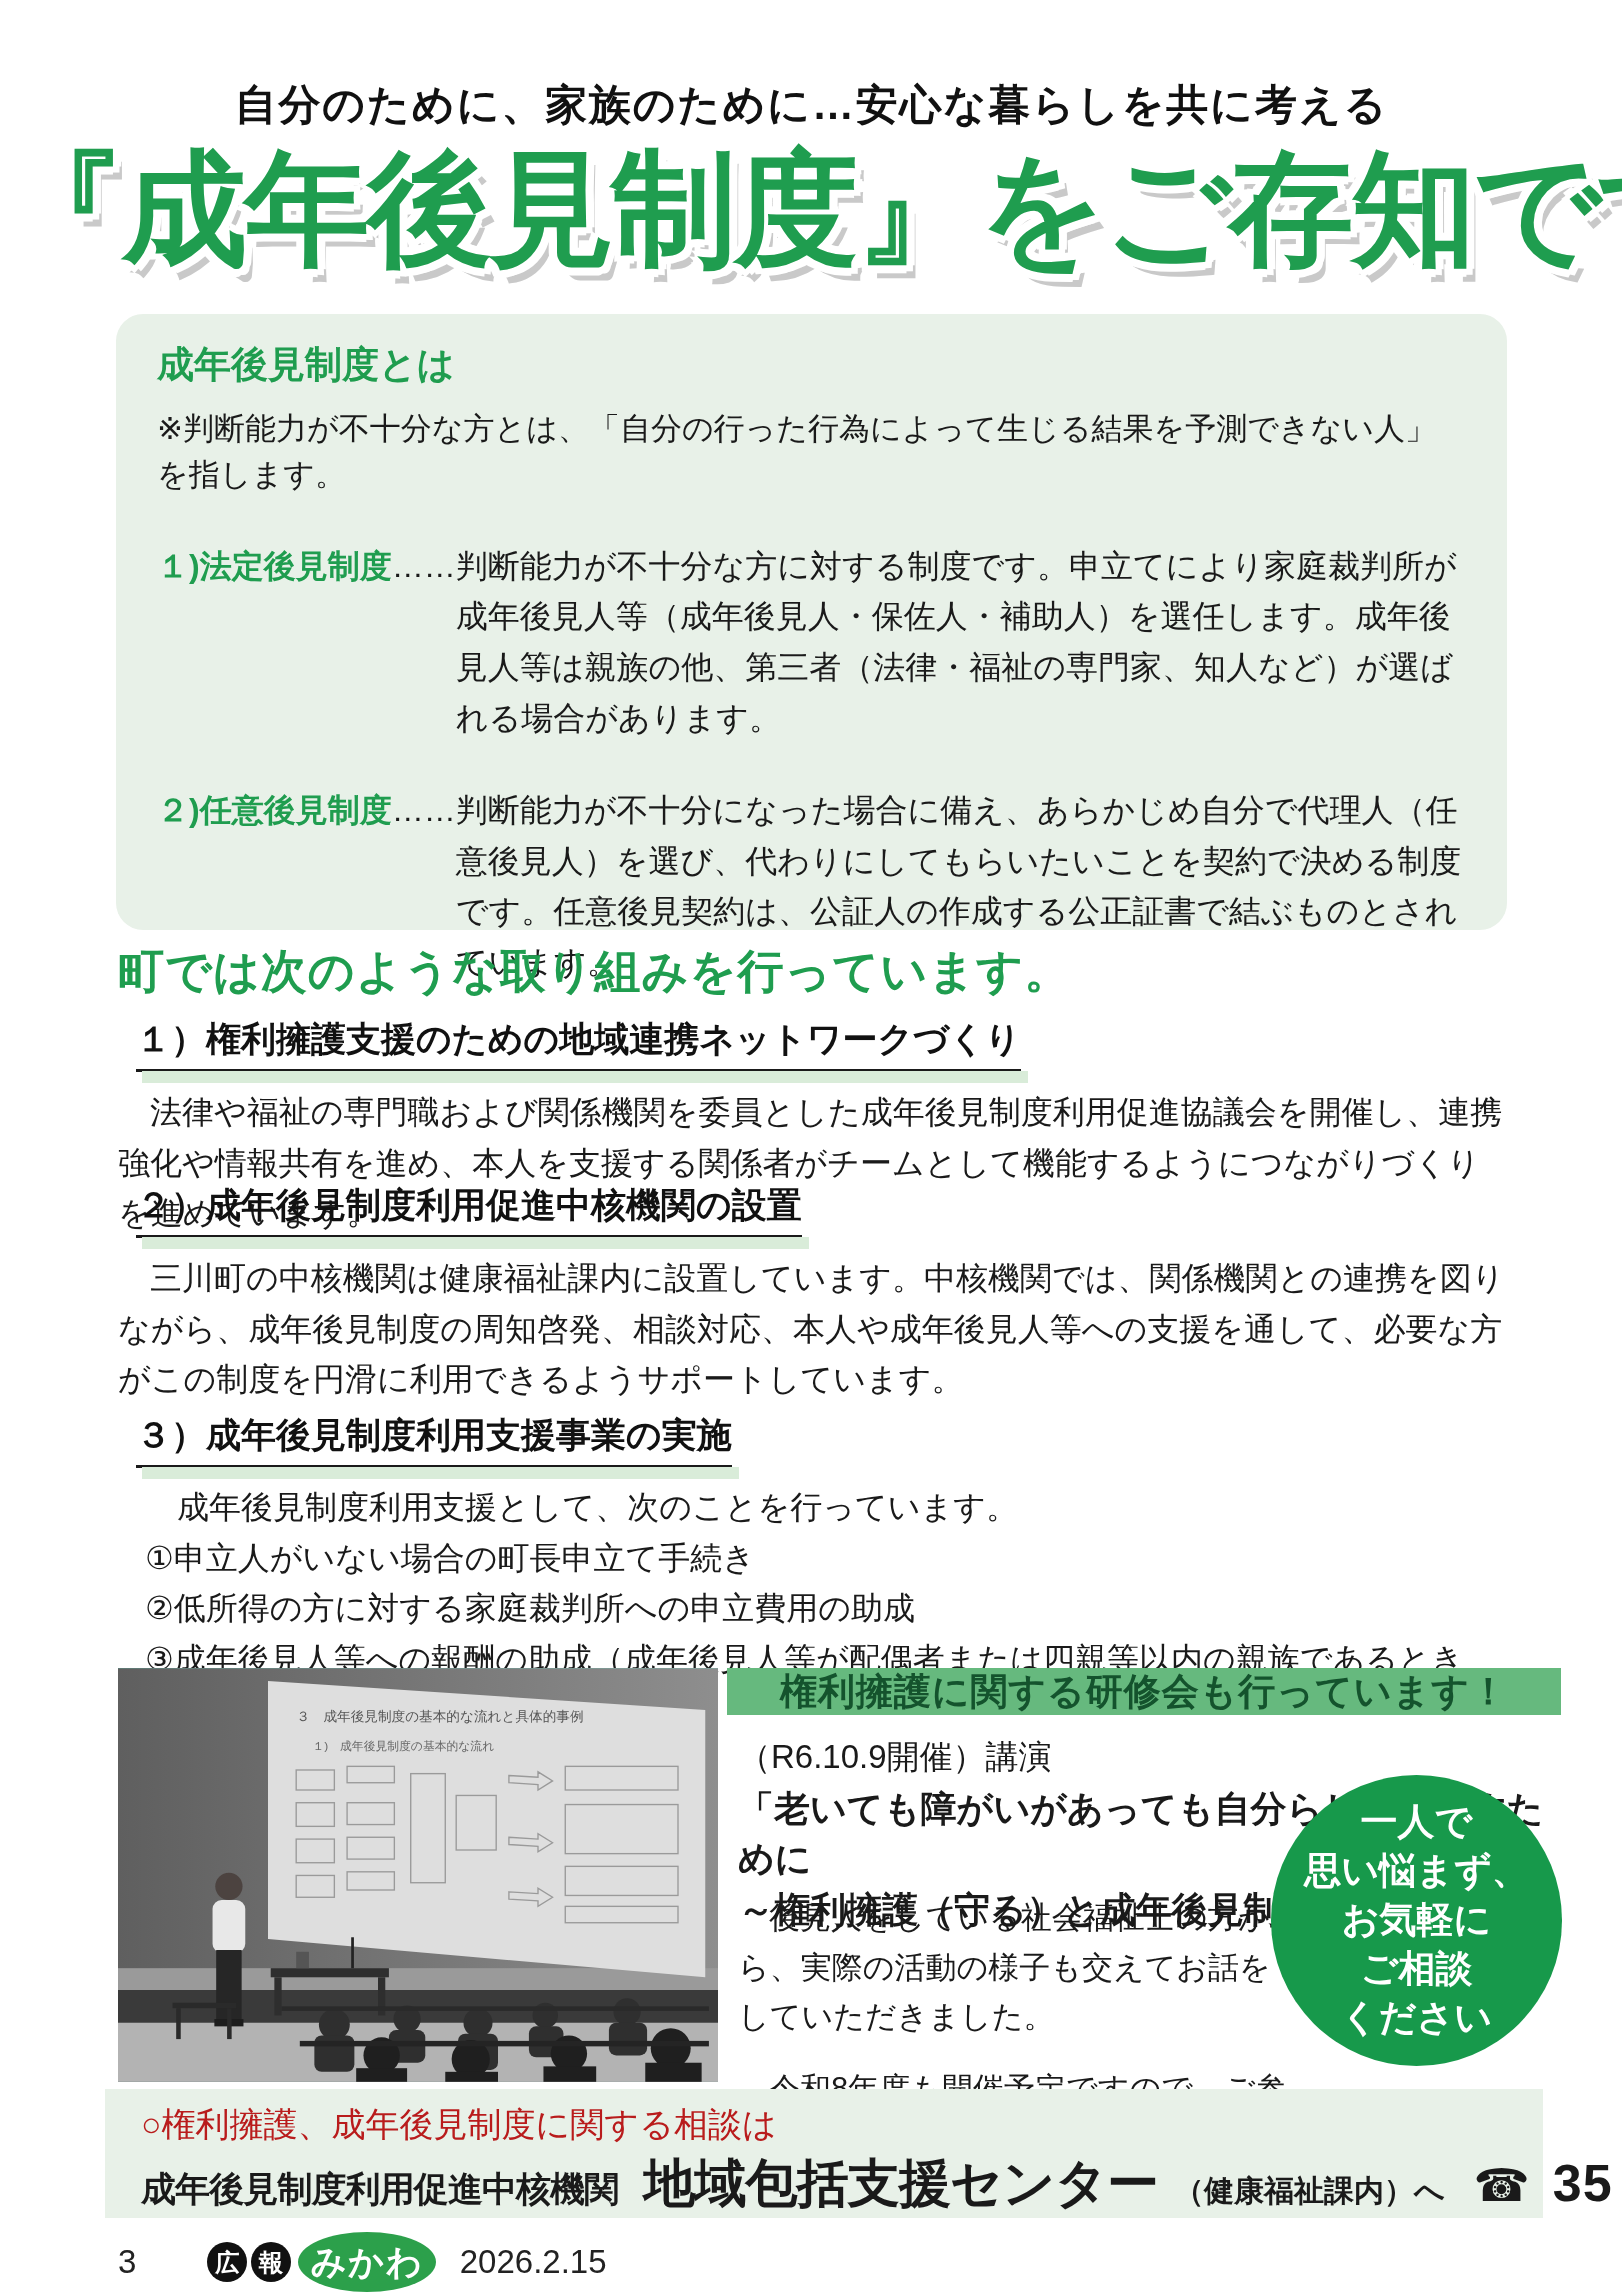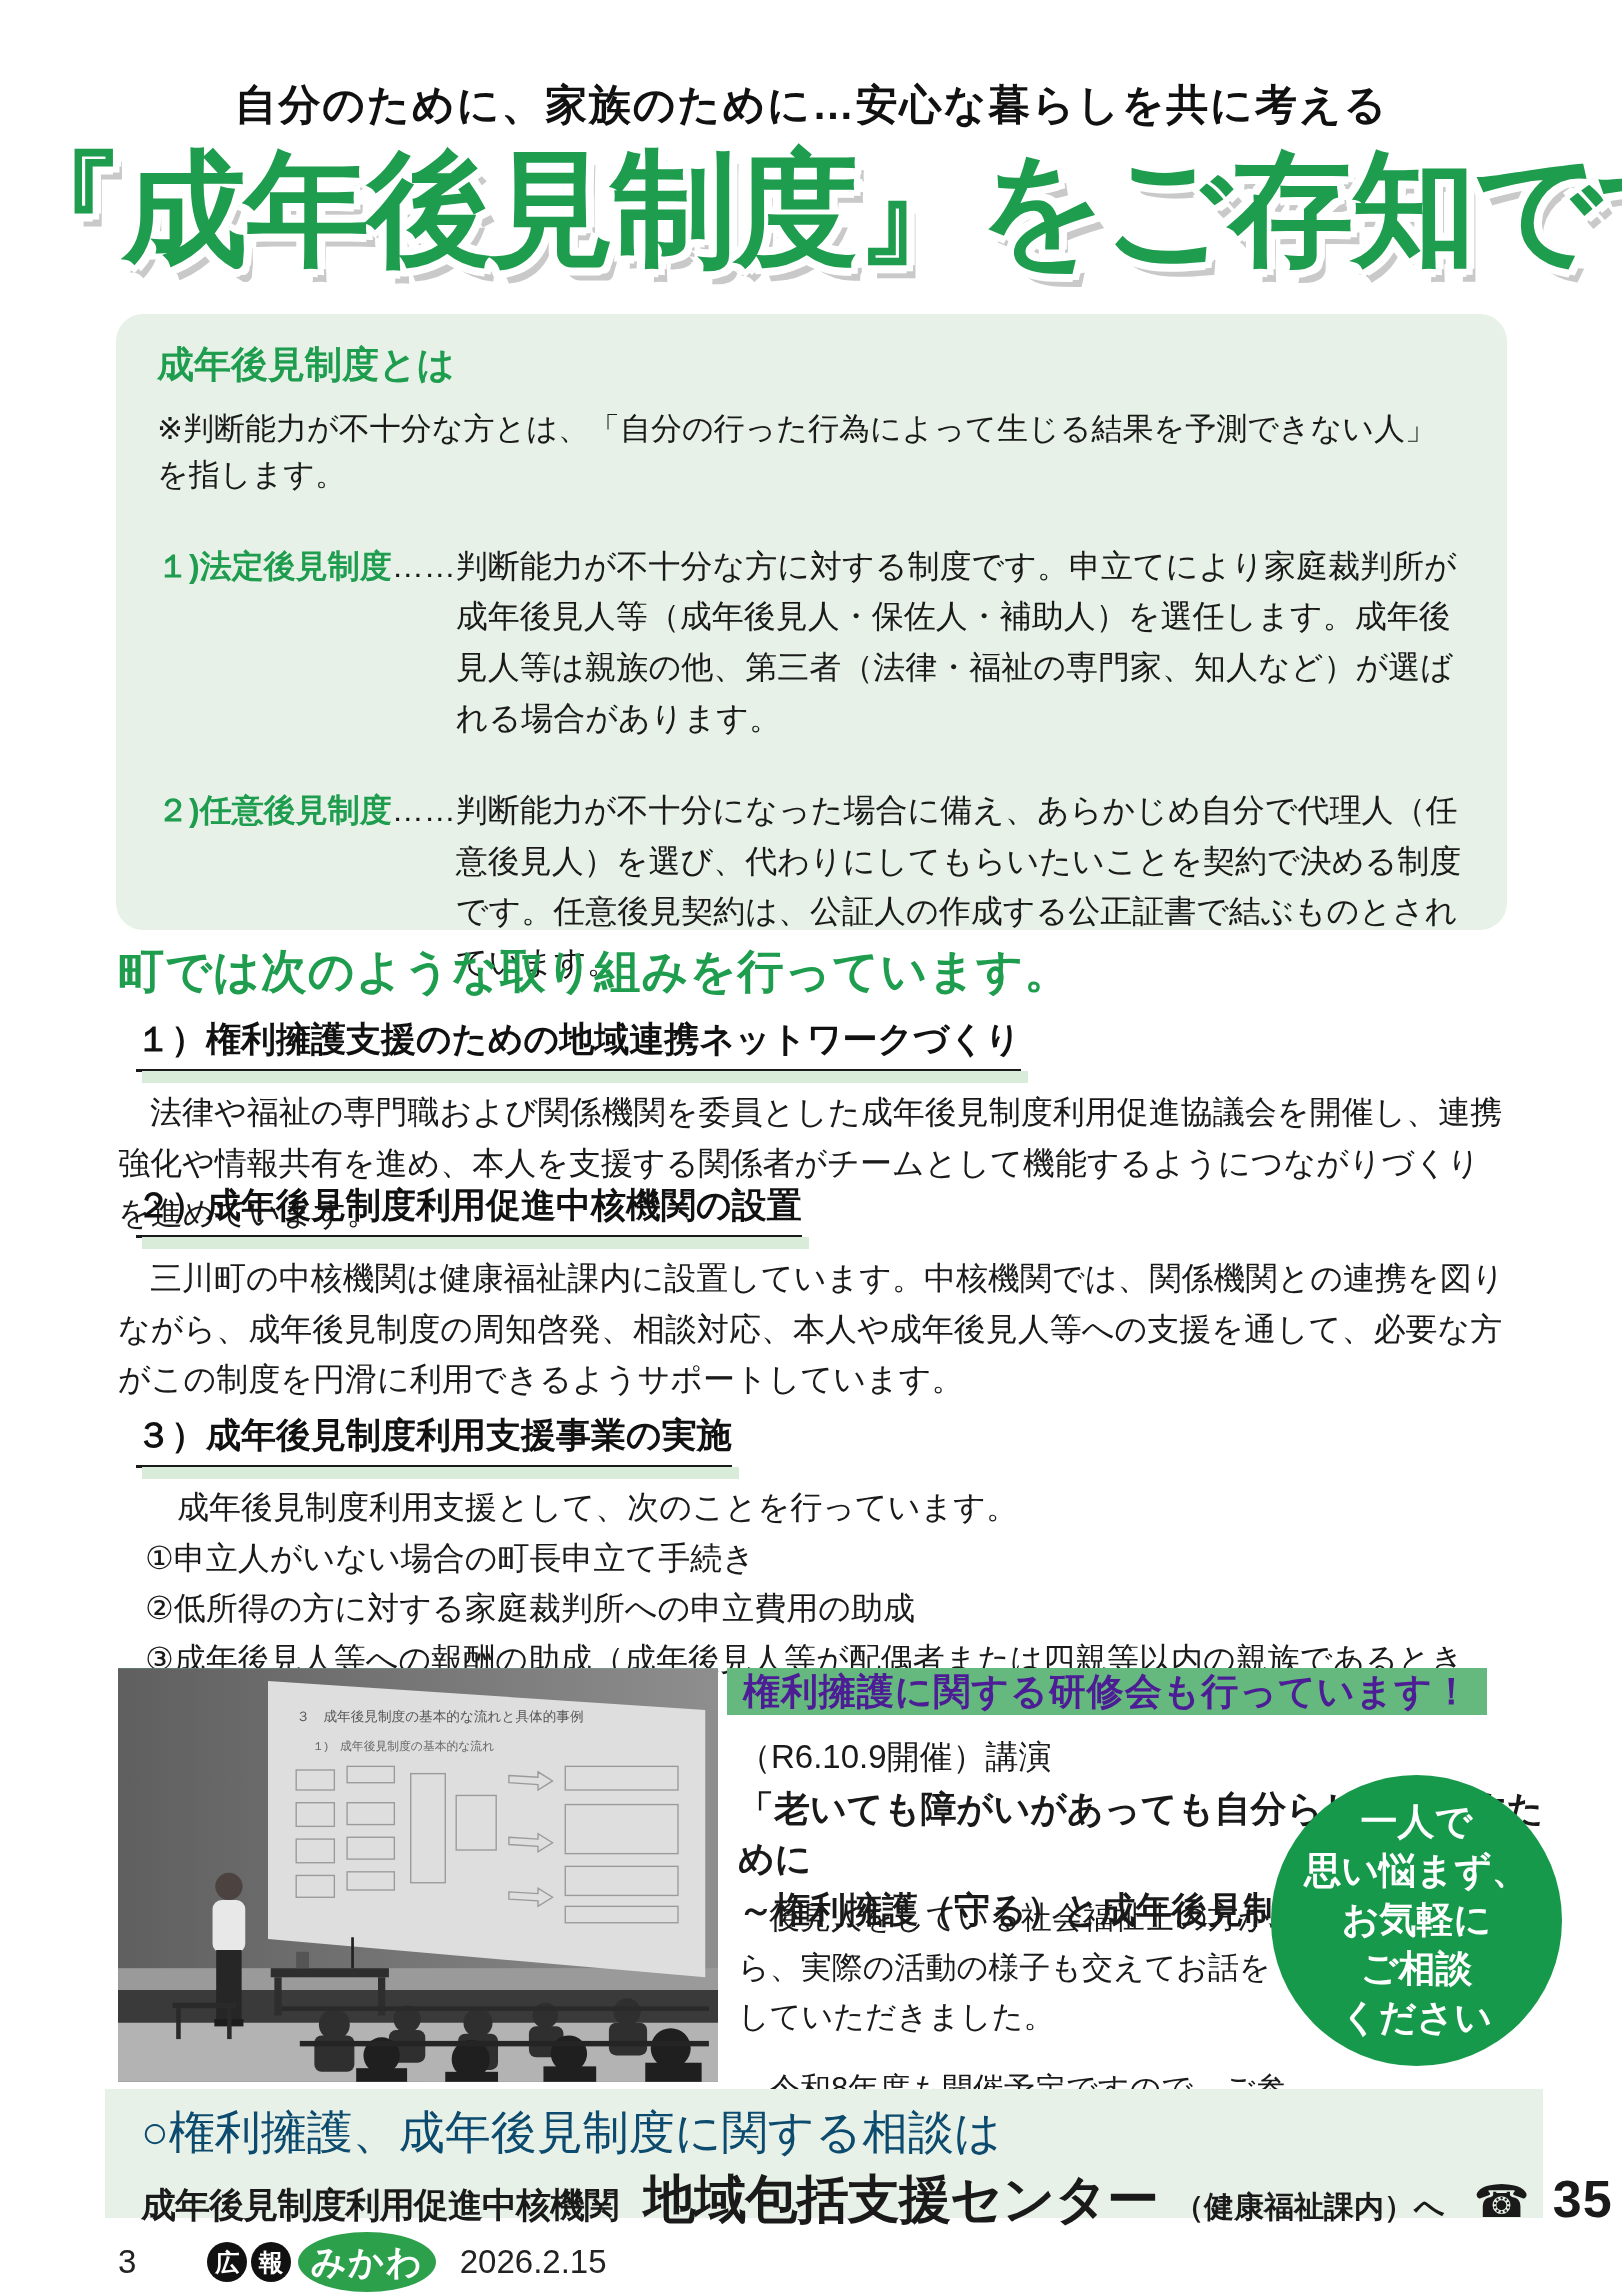--- a/index.html
+++ b/index.html
@@ -52,42 +52,42 @@
     background:#d9ecd9;
   }
   .sec-body{font-size:32px;line-height:1.58;width:1391px;}
   .num-item{padding-left:33px;text-indent:-33px;}
 
   
   .photo{left:118px;top:1668px;width:600px;height:414px;background:#5eead4;}
 
   
   .banner{
-    left:727px;top:1668px;width:760px;height:47px;background:#66b97e;
+    left:727px;top:1668px;width:834px;height:47px;background:#66b97e;
     display:flex;align-items:center;justify-content:center;
-    color:#4c1d95;font-size:37px;font-weight:900;letter-spacing:0.9px;
+    color:#14532d;font-size:37px;font-weight:900;letter-spacing:0.9px;
   }
   .date-line{left:738px;top:1735px;font-size:33px;}
   .lec-title{left:738px;top:1784px;width:818px;font-size:36px;font-weight:900;line-height:1.4;}
   .sem-para1{left:738px;top:1893px;width:545px;font-size:31px;line-height:1.6;}
   .sem-para2{left:738px;top:2064px;width:564px;font-size:31px;line-height:1.6;}
 
   
   .circle{
     left:1271px;top:1775px;width:291px;height:291px;border-radius:50%;
     background:#17994b;display:flex;flex-direction:column;align-items:center;justify-content:center;
     color:#fff;font-weight:900;font-size:37px;line-height:1.32;text-align:center;
   }
 
   
   .contact-box{
     left:105px;top:2089px;width:1438px;height:129px;background:#e8f1e8;box-sizing:border-box;
     padding:12.7px 18px 0 36px;
   }
-  .contact-line1{font-size:46px;color:#0c4a6e;}
+  .contact-line1{font-size:34px;color:#b91c1c;}
   .contact-line2{display:flex;align-items:baseline;margin-top:1.8px;font-weight:900;white-space:nowrap;gap:16px;}
   .org-small{font-size:35px;letter-spacing:-0.9px;}
   .org-large{font-size:52px;letter-spacing:-0.9px;margin-left:9px;}
   .org-note{font-size:30px;font-weight:700;}
   .phone-icon{font-size:45px;margin-left:12.7px;}
   .phone{font-size:52px;margin-left:7.3px;letter-spacing:0.9px;}
 
   
   .footer{left:118px;top:2232px;display:flex;align-items:center;}
   .page-num{font-size:33px;color:#222;}

